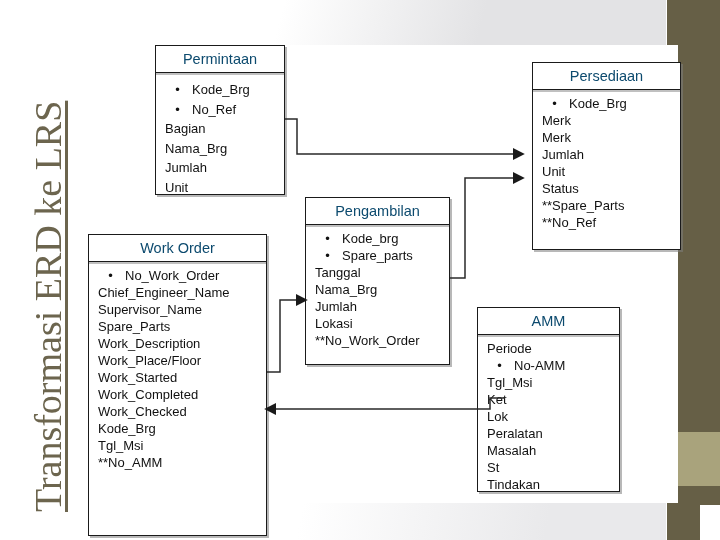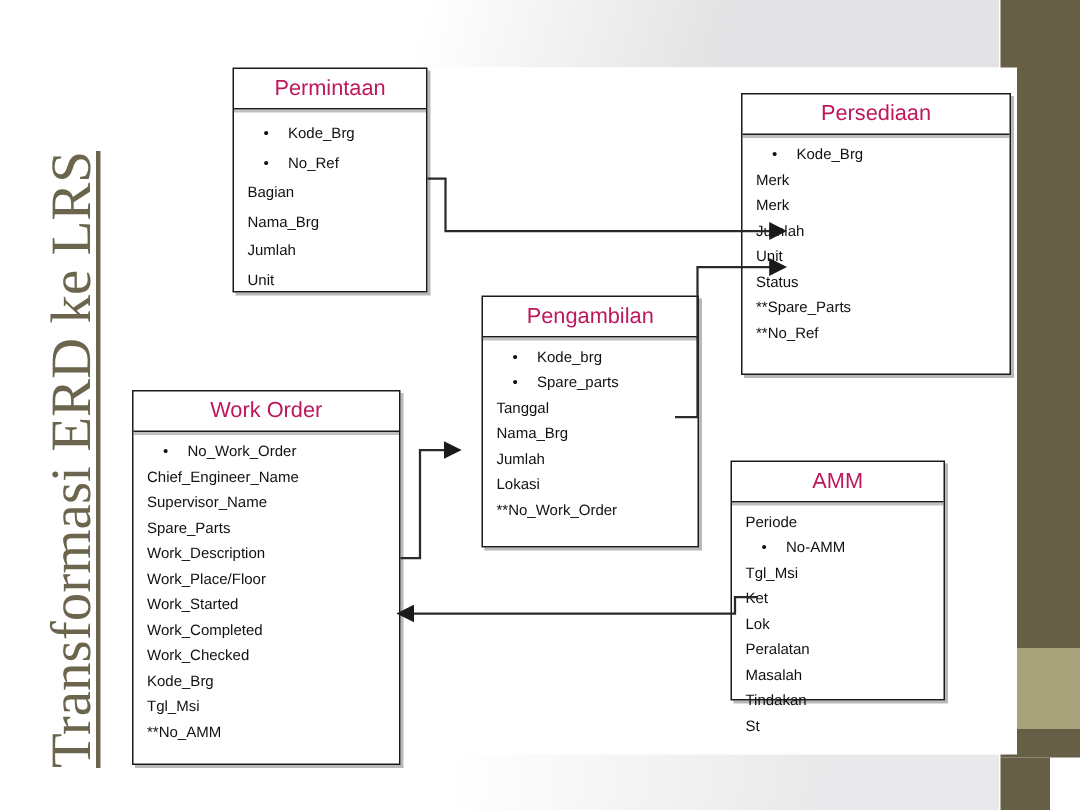--- a/index.html
+++ b/index.html
@@ -19,23 +19,23 @@
   
   .vtitle{position:absolute;left:26px;top:512px;width:440px;height:44px;
           transform:rotate(-90deg);transform-origin:0 0;
           font-family:"Liberation Serif", serif;font-size:38px;font-weight:normal;
           color:var(--title-color);white-space:nowrap;}
   .vtitle span{text-decoration:underline;text-underline-offset:4px;}
 
   
   .ebox{position:absolute;background:#fff;border:1.5px solid var(--box-border);
         box-sizing:border-box;box-shadow:2px 2px 0 rgba(125,125,125,.55);}
-  .ehead{height:26px;line-height:26px;text-align:center;font-size:14.5px;color:#be185d;
+  .ehead{height:26px;line-height:26px;text-align:center;font-size:14.5px;color:#0c4a6e;
          border-bottom:1.5px solid var(--box-border);box-shadow:0 2px 0 rgba(130,130,130,.5);}
-  .erows{padding:5px 19px 0 0;font-size:10px;color:#111;line-height:17px;}
+  .erows{padding:5px 19px 0 0;font-size:13px;color:#111;line-height:17px;}
   .erows.roomy{line-height:19.5px;padding-top:7px;}
   .row{padding-left:9px;white-space:nowrap;}
   .blt{display:inline-block;width:15px;text-align:center;margin-left:5px;margin-right:7px;}
 
   .wires{position:absolute;left:0;top:0;pointer-events:none;}
 </style>
 </head>
 <body>
 
 <div id="slide">
@@ -56,77 +56,77 @@
     <div class="erows roomy">
         <div class="row"><span class="blt">•</span><span>Kode_Brg</span></div>
         <div class="row"><span class="blt">•</span><span>No_Ref</span></div>
         <div class="row"><span>Bagian</span></div>
         <div class="row"><span>Nama_Brg</span></div>
         <div class="row"><span>Jumlah</span></div>
         <div class="row"><span>Unit</span></div>
       </div>
   </div>
 
-  <div class="ebox" style="left:494px;top:62px;width:180px;height:188px">
+  <div class="ebox" style="left:532px;top:62px;width:149px;height:188px">
     <div class="ehead">Persediaan</div>
     <div class="erows">
         <div class="row"><span class="blt">•</span><span>Kode_Brg</span></div>
         <div class="row"><span>Merk</span></div>
         <div class="row"><span>Merk</span></div>
         <div class="row"><span>Jumlah</span></div>
         <div class="row"><span>Unit</span></div>
         <div class="row"><span>Status</span></div>
         <div class="row"><span>**Spare_Parts</span></div>
         <div class="row"><span>**No_Ref</span></div>
       </div>
   </div>
 
-  <div class="ebox" style="left:321px;top:197px;width:145px;height:168px">
+  <div class="ebox" style="left:305px;top:197px;width:145px;height:168px">
     <div class="ehead">Pengambilan</div>
     <div class="erows">
         <div class="row"><span class="blt">•</span><span>Kode_brg</span></div>
         <div class="row"><span class="blt">•</span><span>Spare_parts</span></div>
         <div class="row"><span>Tanggal</span></div>
         <div class="row"><span>Nama_Brg</span></div>
         <div class="row"><span>Jumlah</span></div>
         <div class="row"><span>Lokasi</span></div>
         <div class="row"><span>**No_Work_Order</span></div>
       </div>
   </div>
 
-  <div class="ebox" style="left:88px;top:260px;width:179px;height:250px">
+  <div class="ebox" style="left:88px;top:234px;width:179px;height:302px">
     <div class="ehead">Work Order</div>
     <div class="erows">
         <div class="row"><span class="blt">•</span><span>No_Work_Order</span></div>
         <div class="row"><span>Chief_Engineer_Name</span></div>
         <div class="row"><span>Supervisor_Name</span></div>
         <div class="row"><span>Spare_Parts</span></div>
         <div class="row"><span>Work_Description</span></div>
         <div class="row"><span>Work_Place/Floor</span></div>
         <div class="row"><span>Work_Started</span></div>
         <div class="row"><span>Work_Completed</span></div>
         <div class="row"><span>Work_Checked</span></div>
         <div class="row"><span>Kode_Brg</span></div>
         <div class="row"><span>Tgl_Msi</span></div>
         <div class="row"><span>**No_AMM</span></div>
       </div>
   </div>
 
-  <div class="ebox" style="left:487px;top:307px;width:143px;height:160px">
+  <div class="ebox" style="left:477px;top:307px;width:143px;height:185px">
     <div class="ehead">AMM</div>
     <div class="erows">
         <div class="row"><span>Periode</span></div>
         <div class="row"><span class="blt">•</span><span>No-AMM</span></div>
         <div class="row"><span>Tgl_Msi</span></div>
         <div class="row"><span>Ket</span></div>
         <div class="row"><span>Lok</span></div>
         <div class="row"><span>Peralatan</span></div>
         <div class="row"><span>Masalah</span></div>
+        <div class="row"><span>St</span></div>
         <div class="row"><span>Tindakan</span></div>
-        <div class="row"><span>St</span></div>
       </div>
   </div>
 
   <svg class="wires" width="720" height="540" viewBox="0 0 720 540">
     <defs>
       <marker id="arr" viewBox="0 0 10 10" refX="1" refY="5" markerWidth="8" markerHeight="8" orient="auto-start-reverse">
         <path d="M0,0 L10,5 L0,10 z" fill="#1a1a1a"></path>
       </marker>
     </defs>
     <path d="M285 119 H297 V154 H514" fill="none" stroke="var(--line-color)" stroke-width="1.5" marker-end="url(#arr)"></path>

